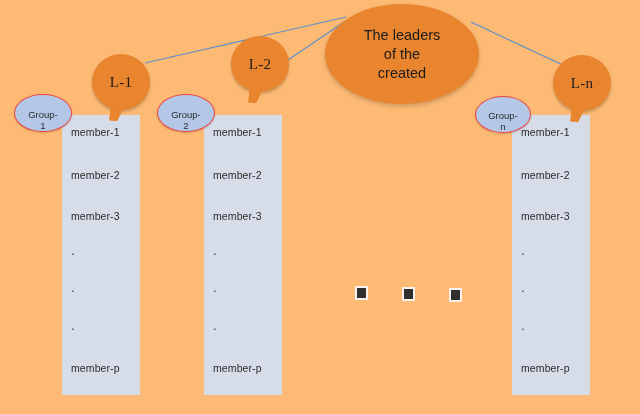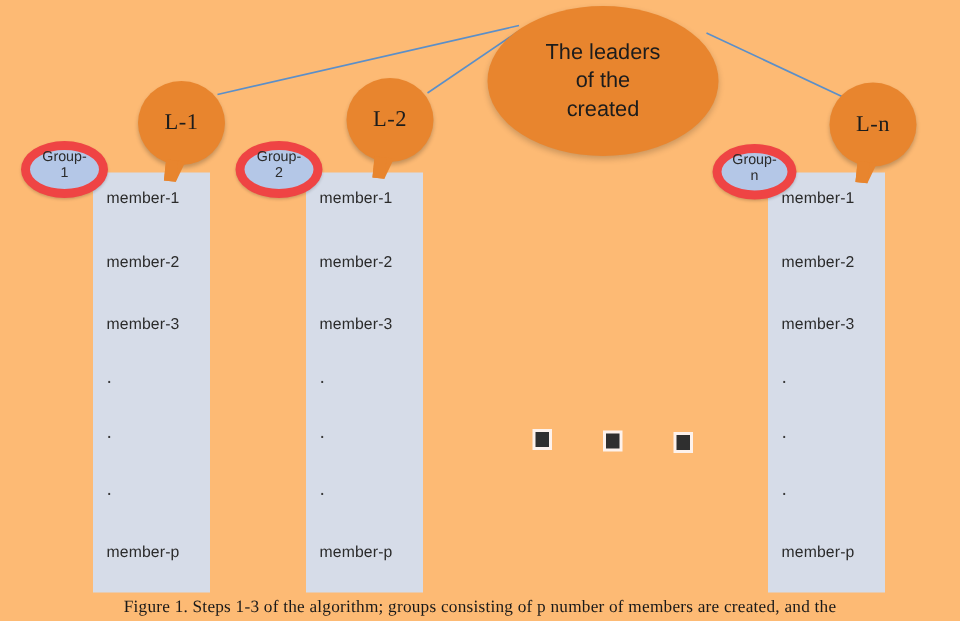--- a/index.html
+++ b/index.html
@@ -44,25 +44,25 @@
   .member-row.dot {
     font-size: 13px;
     color: #3a3a3a;
     line-height: 6px;
   }
 
   
   .group-badge {
     position: absolute;
     background: #b4c7e7;
-    border: 6px solid #ef4444;
+    border: 1px solid #ef4444;
     border-radius: 50%;
     box-sizing: border-box;
     display: flex;
-    align-items: flex-start;
+    align-items: flex-end;
     justify-content: center;
     text-align: center;
     font-size: 9.5px;
     line-height: 10.5px;
     color: #2b2b2b;
     box-shadow: 0 1px 2px rgba(0,0,0,0.18);
   }
 
   
   .leader-bubble {
@@ -181,21 +181,21 @@
     <div class="member-row" style="top:247px;">member-p</div>
   </div>
 
   <div class="group-badge" style="left:157px; top:94px; width:58px; height:38px;">
     <div>
       <div>Group-</div>
       <div>2</div>
     </div>
   </div>
 
-  <div class="leader-bubble" style="left:231px; top:52px; width:58px; height:56px;">
+  <div class="leader-bubble" style="left:231px; top:36px; width:58px; height:56px;">
     <span>L-2</span>
     <span class="tail"></span>
   </div>
 
   <div class="group-column" style="left:512px; top:115px; width:78px; height:280px;">
     <div class="member-row" style="top:11px;">member-1</div>
     <div class="member-row" style="top:54px;">member-2</div>
     <div class="member-row" style="top:95px;">member-3</div>
     <div class="member-row dot" style="top:133px;">.</div>
     <div class="member-row dot" style="top:170px;">.</div>
@@ -212,15 +212,14 @@
 
   <div class="leader-bubble" style="left:553px; top:55px; width:58px; height:56px;text-align:right;">
     <span>L-n</span>
     <span class="tail"></span>
   </div>
 
   <div class="ellipsis-square" style="left:357px; top:288px;"></div>
   <div class="ellipsis-square" style="left:404px; top:289px;"></div>
   <div class="ellipsis-square" style="left:451px; top:290px;"></div>
 
-  <div id="caption">Figure 1.   Steps 1-3 of the algorithm; groups consisting of p number of members are created, and the</div>
 
 </div>
 
 </body></html>

